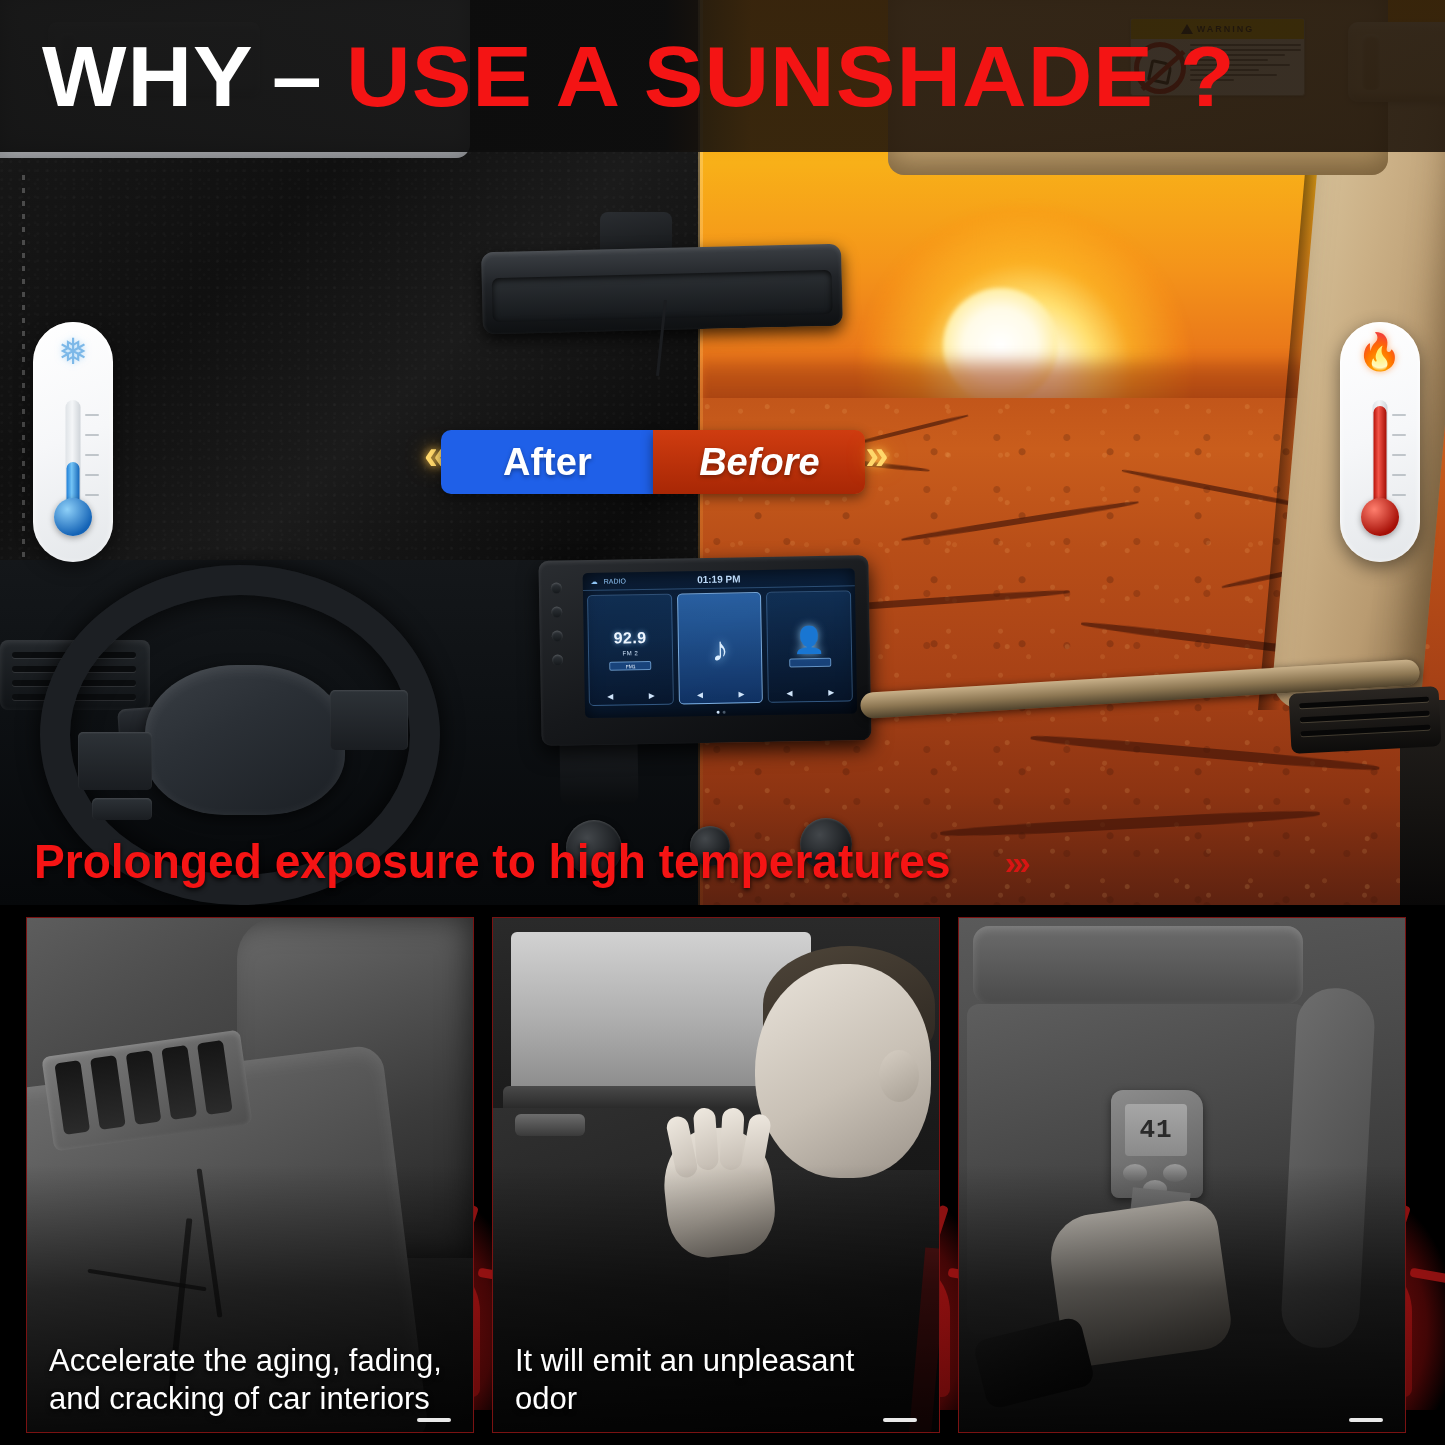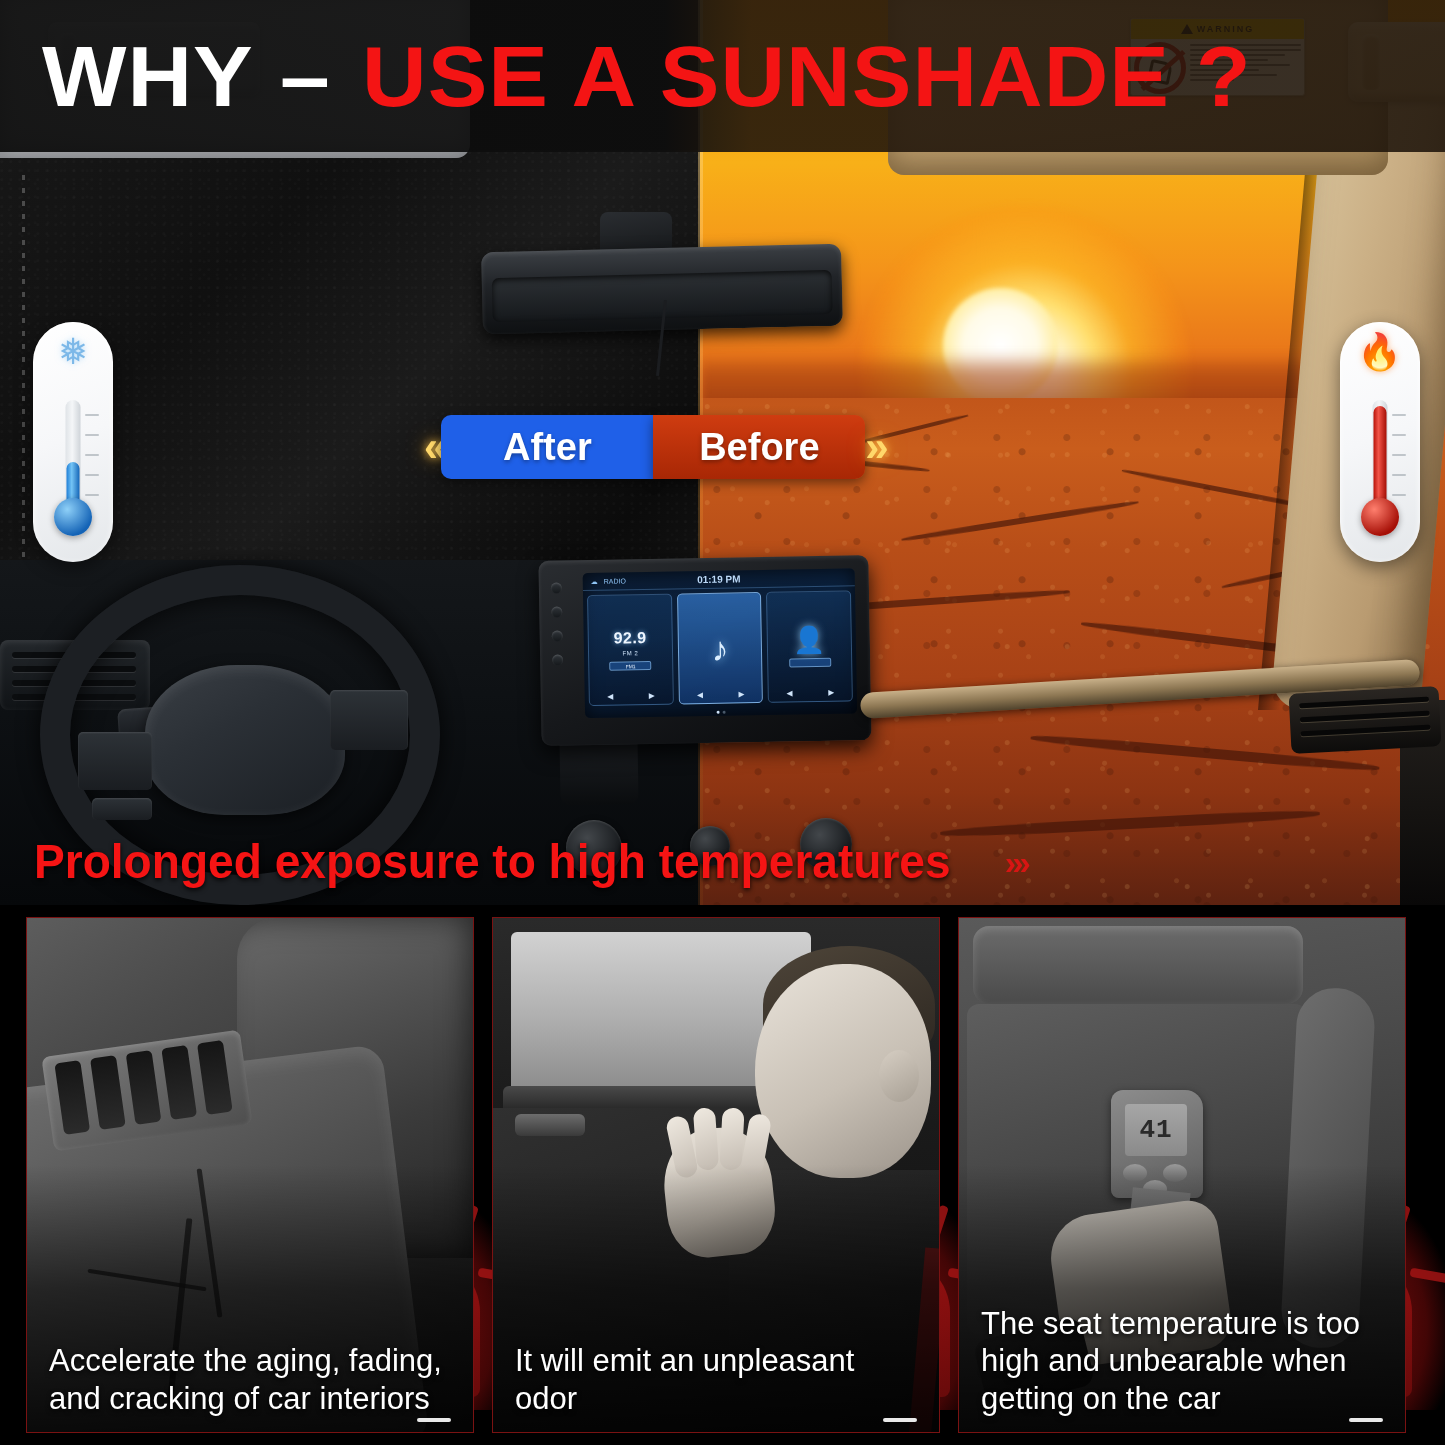--- a/index.html
+++ b/index.html
@@ -233,28 +233,28 @@
   .bulb.cold { background:radial-gradient(circle at 35% 30%,#8ed0f8,#1463b6 72%); box-shadow:0 2px 6px rgba(0,0,0,.35); }
   .bulb.hot  { background:radial-gradient(circle at 35% 30%,#ff7f6e,#a50f06 72%); box-shadow:0 2px 6px rgba(0,0,0,.35); }
   .ticks { position:absolute; left:50%; transform:translateX(-50%); top:86px; width:52px; height:110px; }
   .ticks i { position:absolute; right:0; width:14px; height:2px; background:rgba(150,158,166,.55); border-radius:1px; }
 
   
   .badges { position:absolute; left:424px; top:415px; display:flex; align-items:center; z-index:40; }
   .chev { font-size:42px; font-weight:bold; line-height:1; letter-spacing:-6px;
     color:#ffd86b; text-shadow:0 0 9px rgba(255,200,80,.95), 0 0 20px rgba(255,170,30,.6); }
   .badge { height:64px; display:flex; align-items:center; justify-content:center; padding:0 26px;
-    font-size:38px; font-weight:bold; color:#fff; text-shadow:0 2px 4px rgba(0,0,0,.35); }
+    font-size:38px; font-weight:bold; color:#fff; text-shadow:0 2px 4px rgba(0,0,0,.35);margin-top:15px; }
   .badge.after  { background:#1f60e8; border-radius:10px 0 0 10px; min-width:212px; box-shadow:0 4px 12px rgba(0,0,0,.45); }
-  .badge.before { background:linear-gradient(180deg,#cf3c10,#a82705); border-radius:0 10px 10px 0; min-width:212px; box-shadow:0 4px 12px rgba(0,0,0,.45); }
+  .badge.before { background:linear-gradient(180deg,#cf3c10,#a82705); border-radius:0 10px 10px 0; min-width:212px; box-shadow:0 4px 12px rgba(0,0,0,.45);font-style:italic; }
 
   
   .headline {
     position:absolute; left:0; top:0; width:1445px; height:152px; z-index:50;
-    display:flex; align-items:center; padding-left:42px; gap:12px;
+    display:flex; align-items:center; padding-left:42px; gap:4px;
     background:linear-gradient(90deg, rgba(12,12,12,.94) 0%, rgba(14,14,14,.92) 46%, rgba(36,24,12,.90) 52%, rgba(30,20,10,.88) 100%);
   }
   .hl-word { font-size:86px; font-weight:bold; line-height:1; letter-spacing:1px; font-family:"Liberation Sans", sans-serif;
     transform:scaleX(1.04); transform-origin:left center; }
   .hl-white { color:#ffffff; }
   .hl-dash  { color:#ffffff; margin:0 22px; }
   .hl-red   { color:#f41414; }
 
   
   .subhead { position:absolute; left:34px; top:838px; z-index:50; display:flex; align-items:center; gap:16px; }
@@ -617,17 +617,16 @@
           <span class="gunscreen">41</span>
           <span class="gunbtn" style="left:12px; top:74px; width:24px; height:18px;"></span>
           <span class="gunbtn" style="left:52px; top:74px; width:24px; height:18px;"></span>
           <span class="gunbtn" style="left:32px; top:90px; width:24px; height:18px;"></span>
         </span>
         <span class="grip"></span>
         <span class="hand3"></span>
         <span class="watch"></span>
       </div>
       <div class="shade-dark"></div>
-      <div class="caption">The seat temperature is too high and unbearable when getting on the car</div>
       <span class="cap-underscore"></span>
     </div>
   </div>
 </div>
 
 </body></html>

